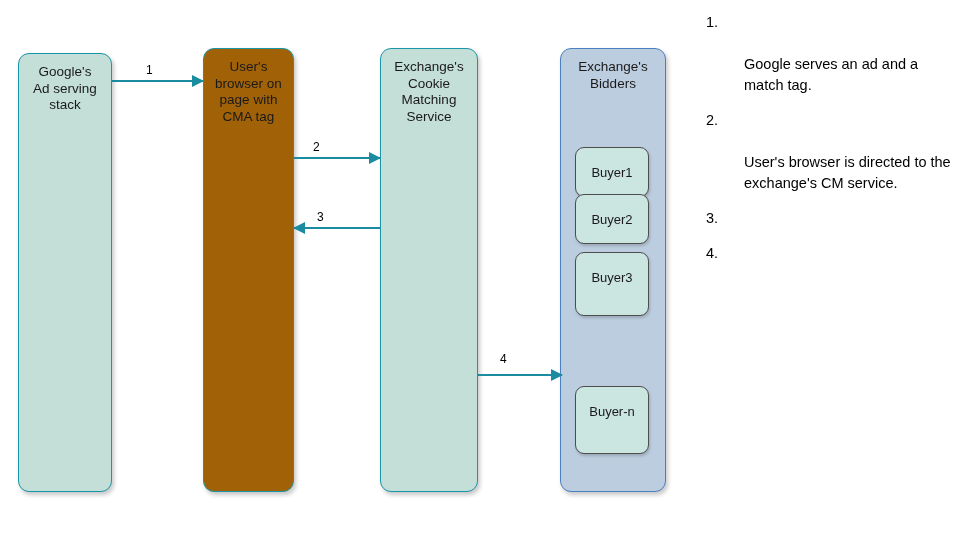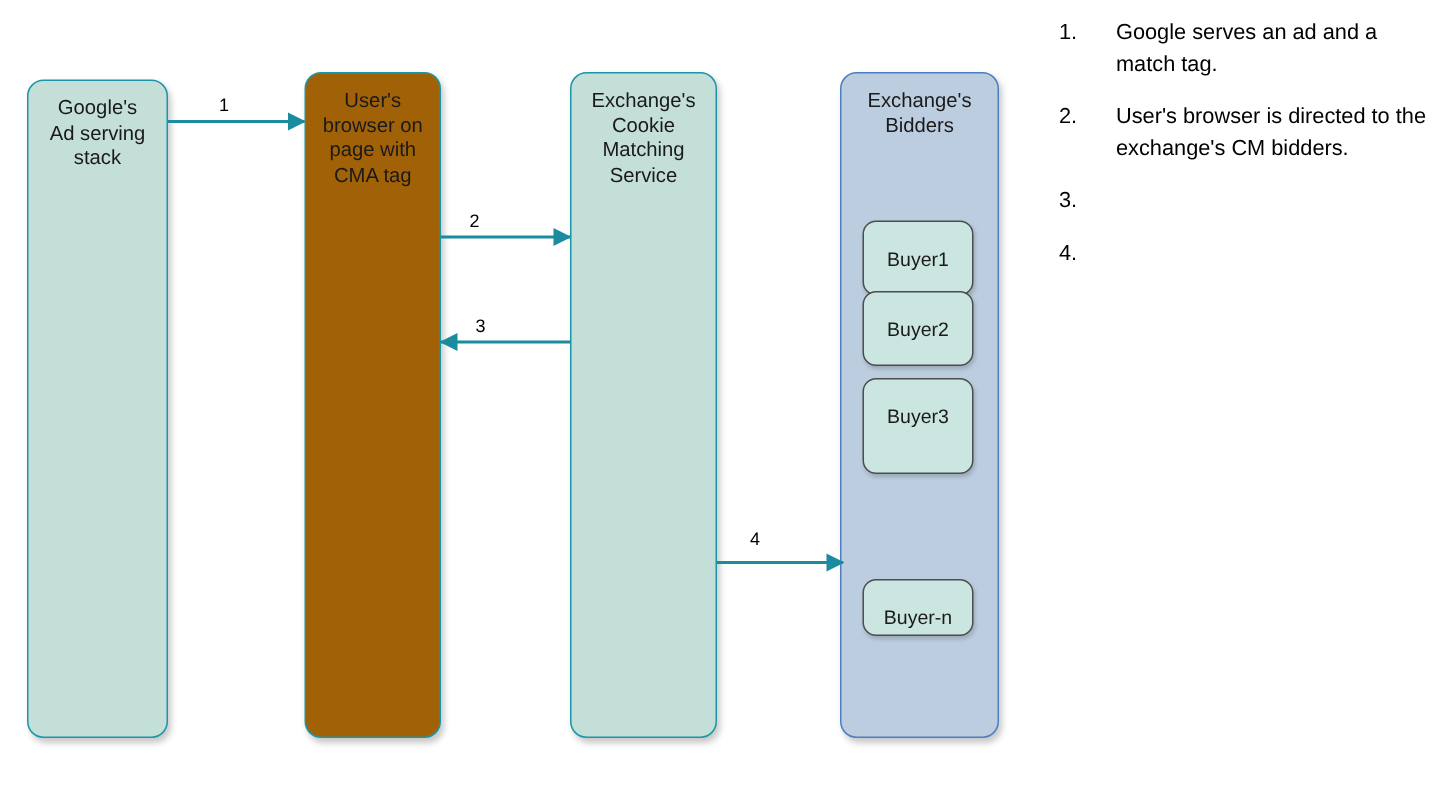--- a/index.html
+++ b/index.html
@@ -110,20 +110,21 @@
     flex: 0 0 38px;
     font-size: 14.5px;
     line-height: 21px;
     color: #000;
   }
   .step-text {
     flex: 1 1 auto;
     font-size: 14.5px;
     line-height: 21px;
     color: #000;
+    margin-top: 42px;
   }
 </style>
 </head>
 <body>
 
 <div id="diagram-canvas">
 
   <div class="node green" style="left:18px; top:53px; width:94px; height:439px;">
     <span class="node-label">Google's
 Ad serving
@@ -150,21 +151,21 @@
 
     <div class="buyer-box" style="left:14px; top:86px; width:74px; height:50px;margin-top:12px;">
       <span>Buyer1</span>
     </div>
     <div class="buyer-box" style="left:14px; top:145px; width:74px; height:50px;">
       <span>Buyer2</span>
     </div>
     <div class="buyer-box" style="left:14px; top:203px; width:74px; height:64px;">
       <span>Buyer3</span>
     </div>
-    <div class="buyer-box" style="left:14px; top:337px; width:74px; height:38px;">
+    <div class="buyer-box" style="left:14px; top:337px; width:74px; height:68px;">
       <span>Buyer-n</span>
     </div>
   </div>
 
   <div class="arrow right" style="left:112px; top:80px; width:91px;">
     <span class="head"></span>
   </div>
   <div class="arrow-label" style="left:146px; top:63px;">1</div>
 
   <div class="arrow right" style="left:294px; top:157px; width:86px;">
@@ -184,21 +185,21 @@
 
 </div>
 
 <div id="steps-panel">
   <div class="step-row">
     <div class="step-num">1.</div>
     <div class="step-text">Google serves an ad and a match tag.</div>
   </div>
   <div class="step-row">
     <div class="step-num">2.</div>
-    <div class="step-text">User's browser is directed to the exchange's CM bidders.</div>
+    <div class="step-text">User's browser is directed to the exchange's CM service.</div>
   </div>
   <div class="step-row">
     <div class="step-num">3.</div>
   </div>
   <div class="step-row">
     <div class="step-num">4.</div>
   </div>
 </div>
 
 </body></html>

